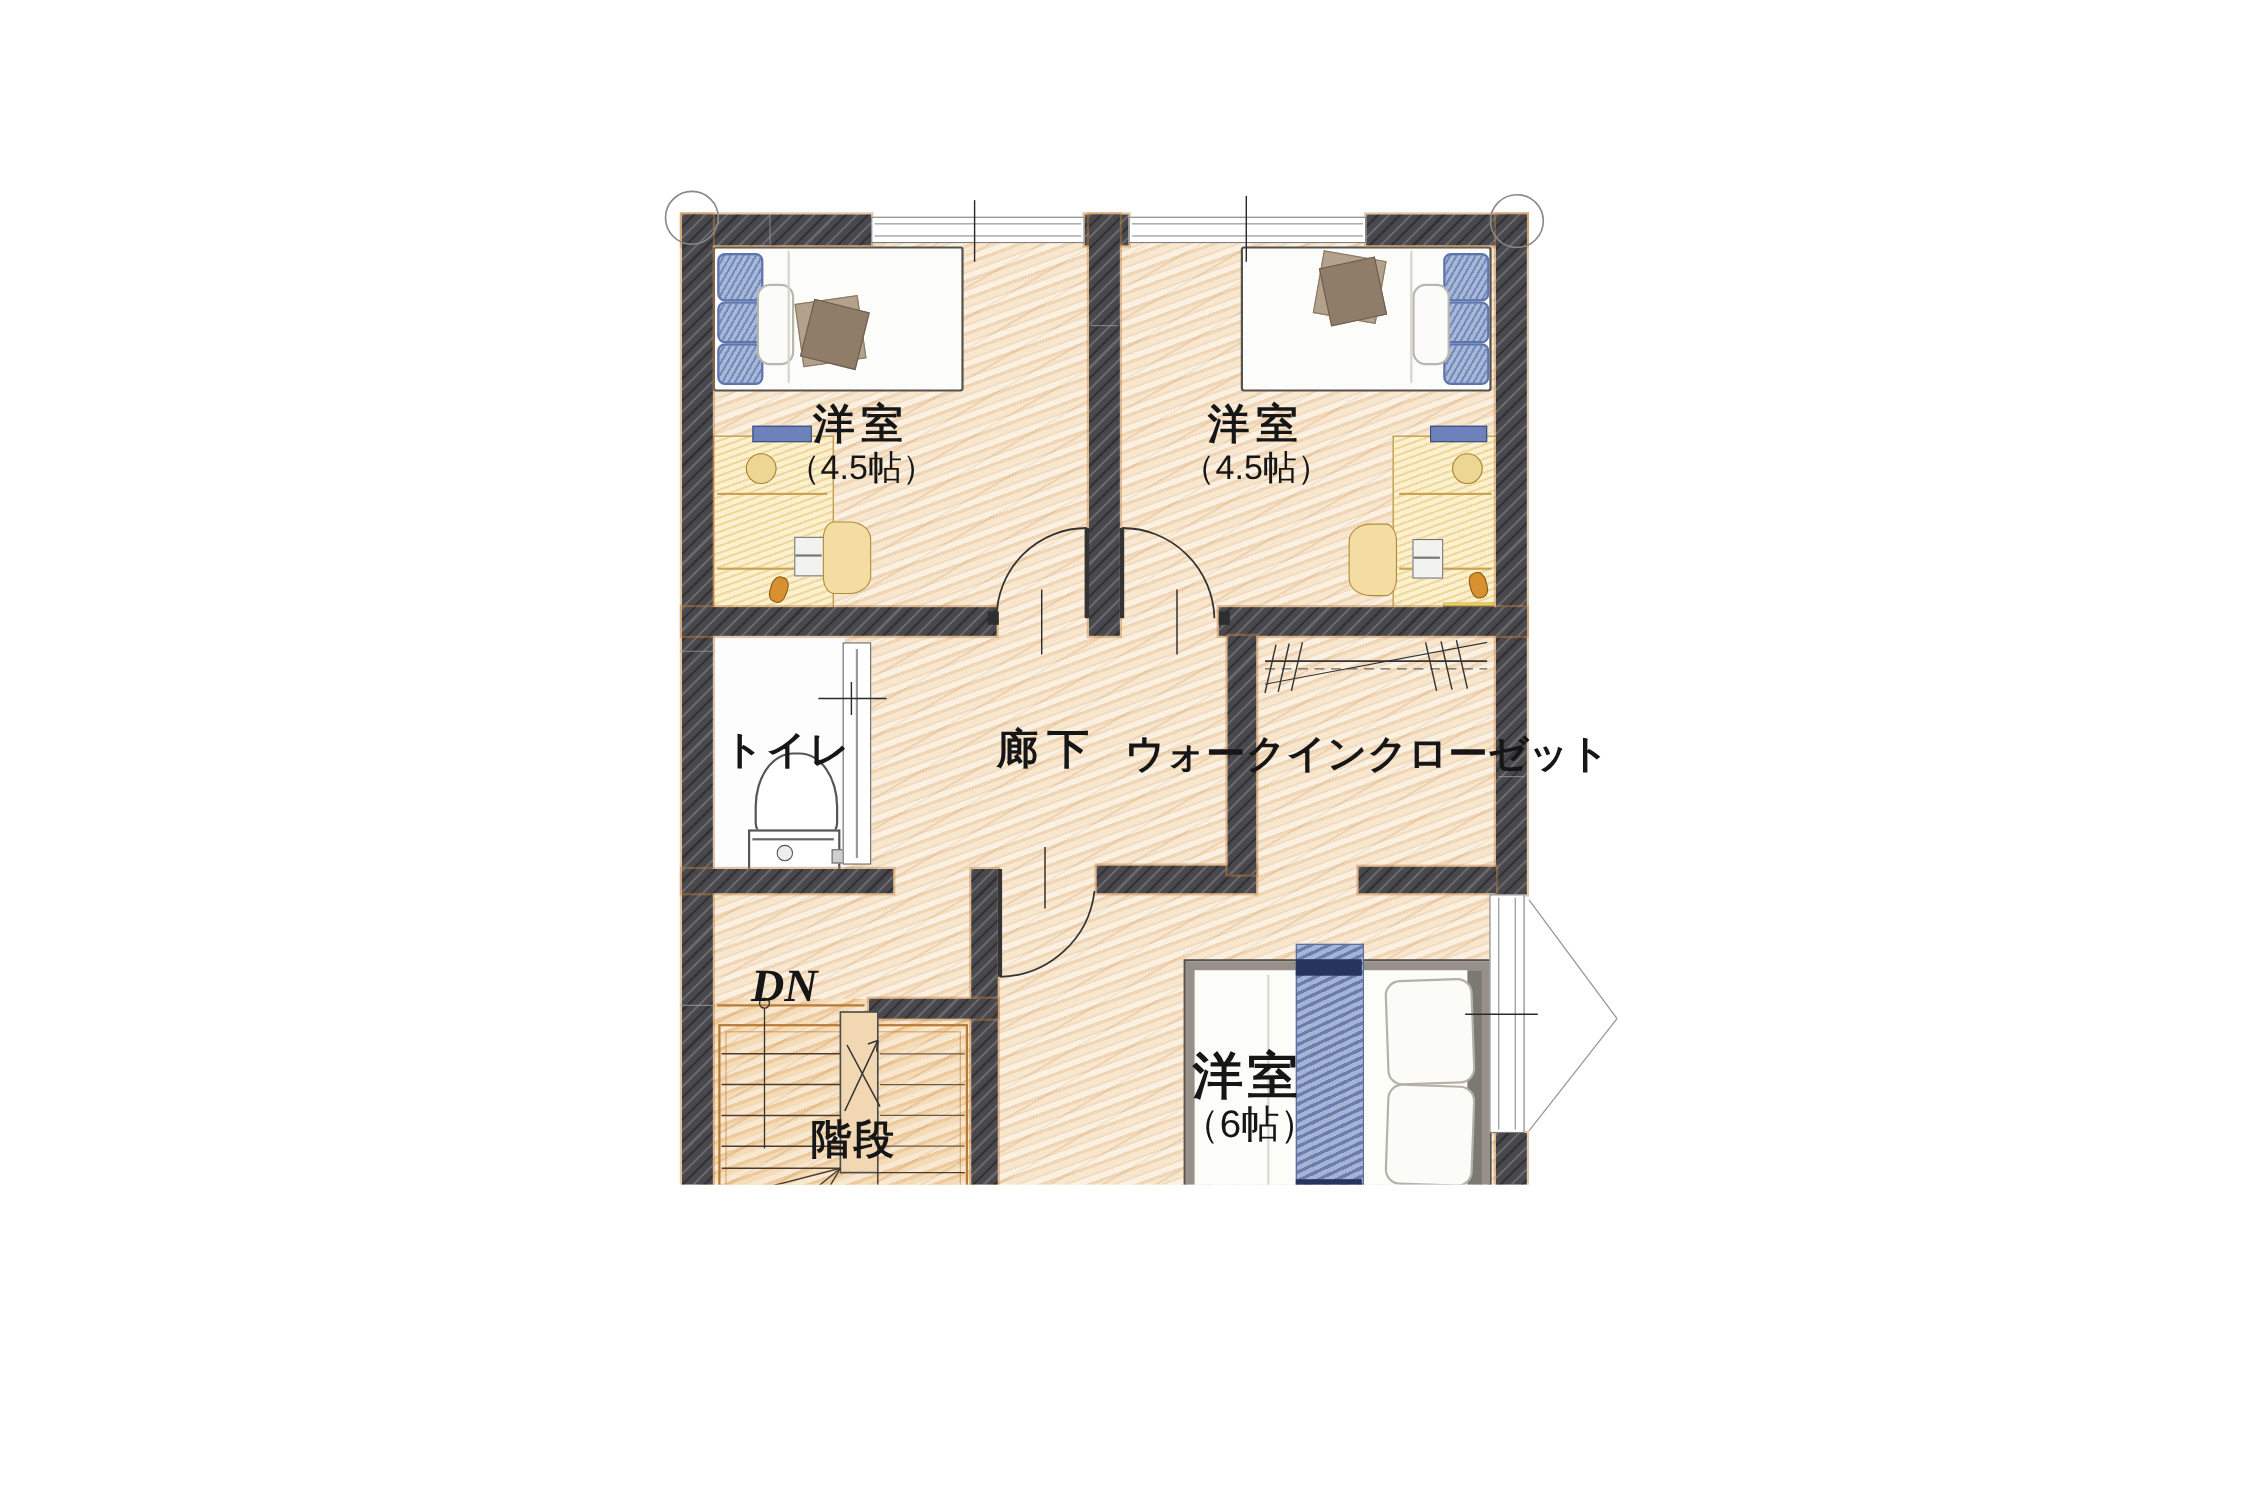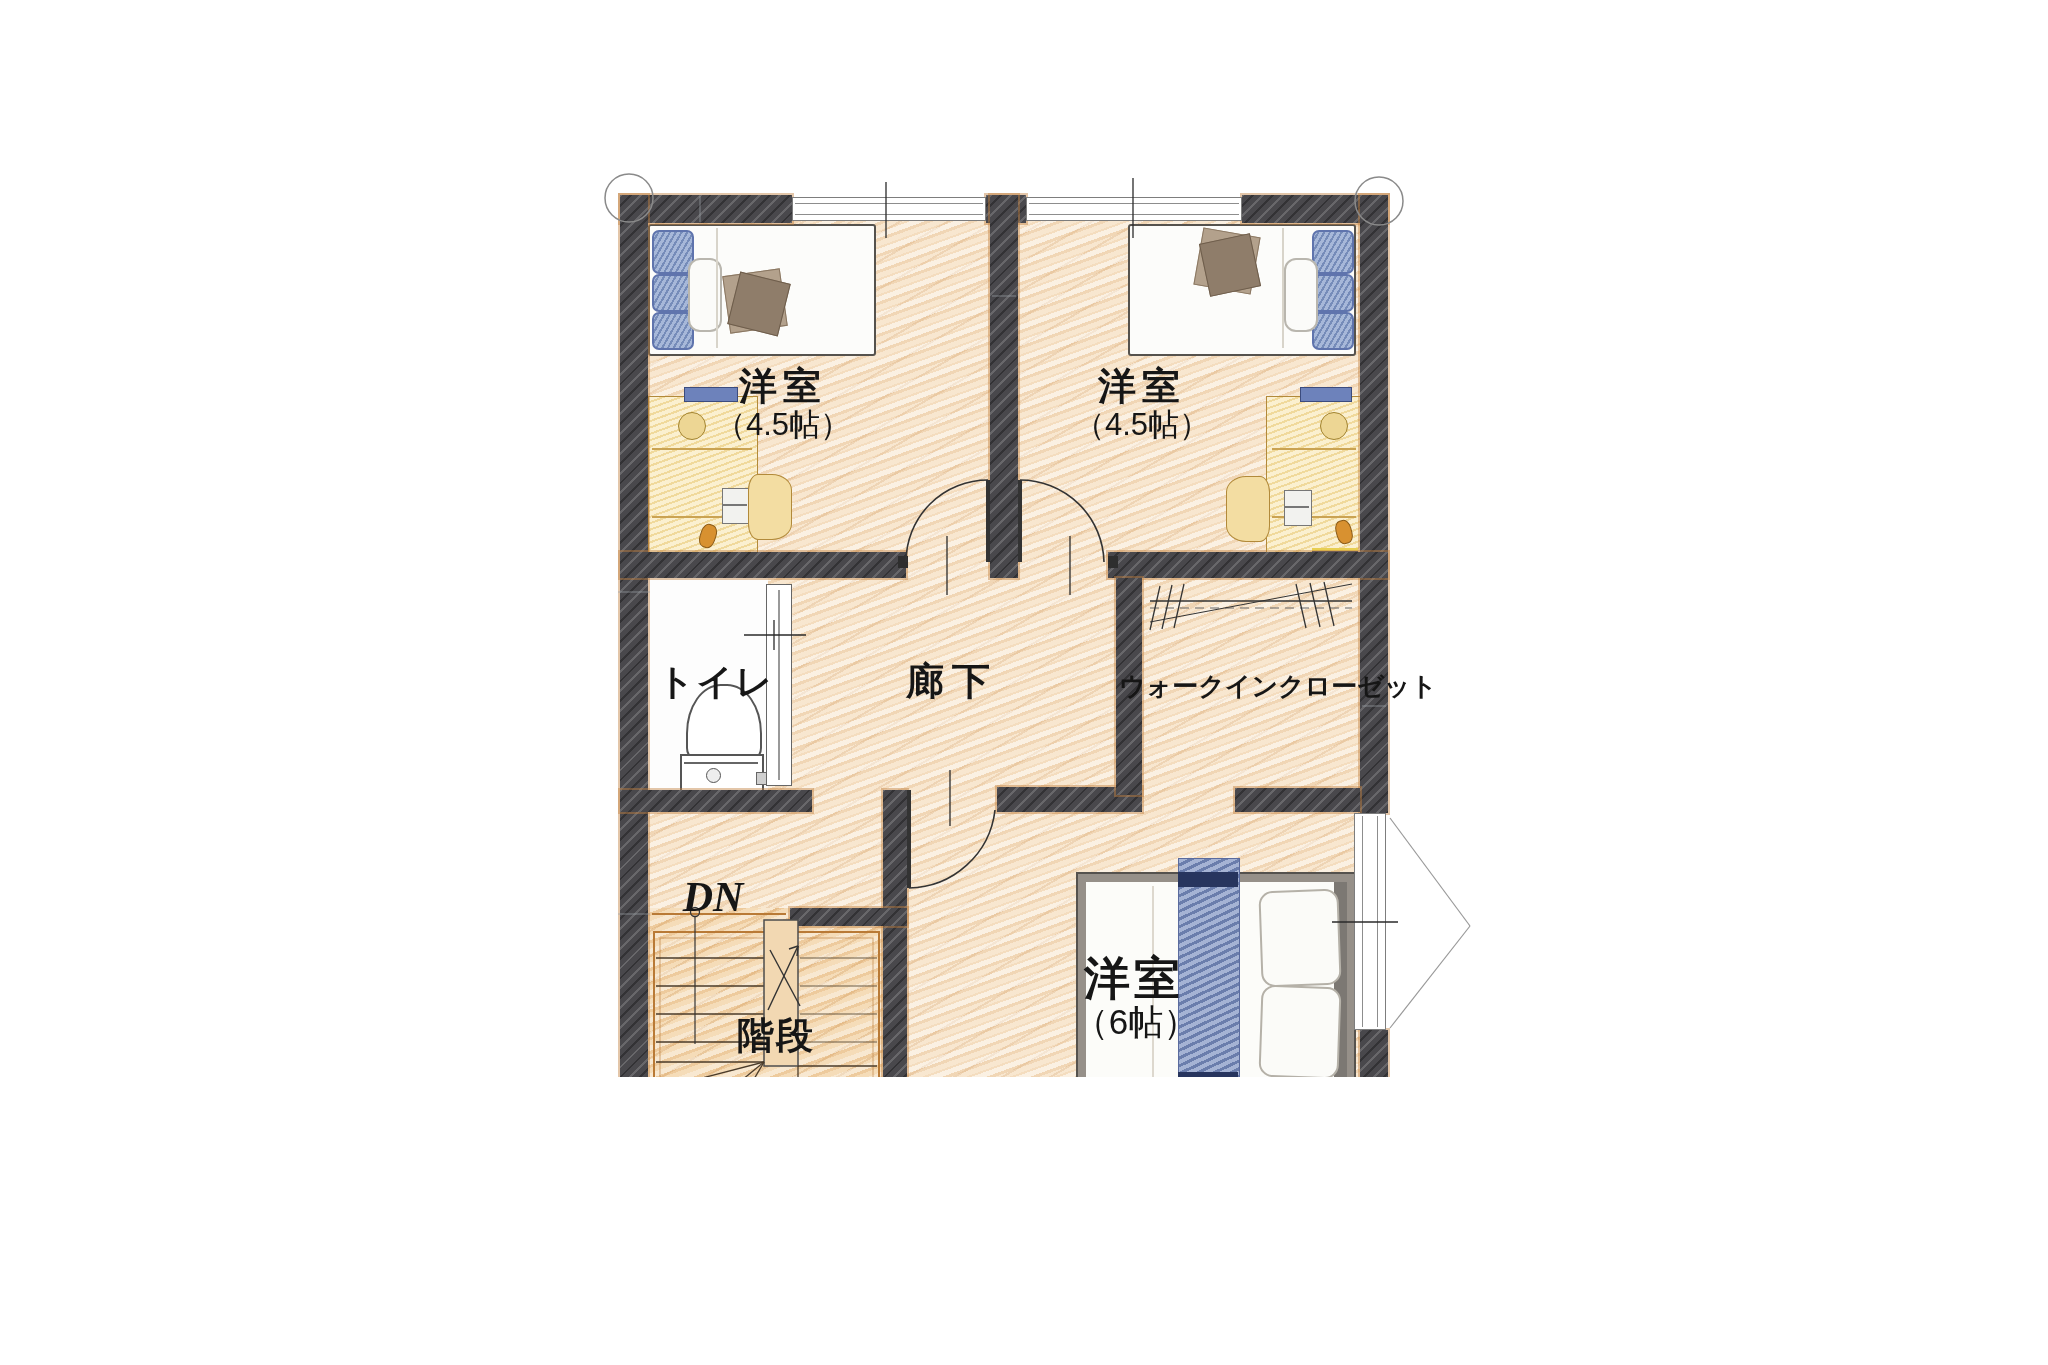--- a/index.html
+++ b/index.html
@@ -232,21 +232,21 @@
   <div class="lbl" style="left:783px;top:386px;font-size:38px;letter-spacing:6px;">洋室</div>
   <div class="lbl lbl-sub" style="left:783px;top:425px;font-size:31px;">（4.5帖）</div>
 
   <div class="lbl" style="left:1142px;top:386px;font-size:38px;letter-spacing:6px;">洋室</div>
   <div class="lbl lbl-sub" style="left:1142px;top:425px;font-size:31px;">（4.5帖）</div>
 
   <div class="lbl" style="left:716px;top:682px;font-size:36px;letter-spacing:2px;">トイレ</div>
 
   <div class="lbl" style="left:952px;top:681px;font-size:38px;letter-spacing:8px;">廊下</div>
 
-  <div class="lbl" style="left:1278px;top:686px;font-size:26px;">ウォークインクローゼット</div>
+  <div class="lbl" style="left:1243px;top:686px;font-size:36px;">ウォークインクローゼット</div>
 
   <div class="lbl lbl-dn" style="left:713px;top:897px;font-size:42px;">DN</div>
   <div class="lbl" style="left:776px;top:1036px;font-size:37px;letter-spacing:2px;">階段</div>
 
   <div class="lbl" style="left:1134px;top:979px;font-size:46px;letter-spacing:4px;">洋室</div>
   <div class="lbl lbl-sub" style="left:1136px;top:1022px;font-size:35px;">（6帖）</div>
 
 </div>
 
 </body></html>

